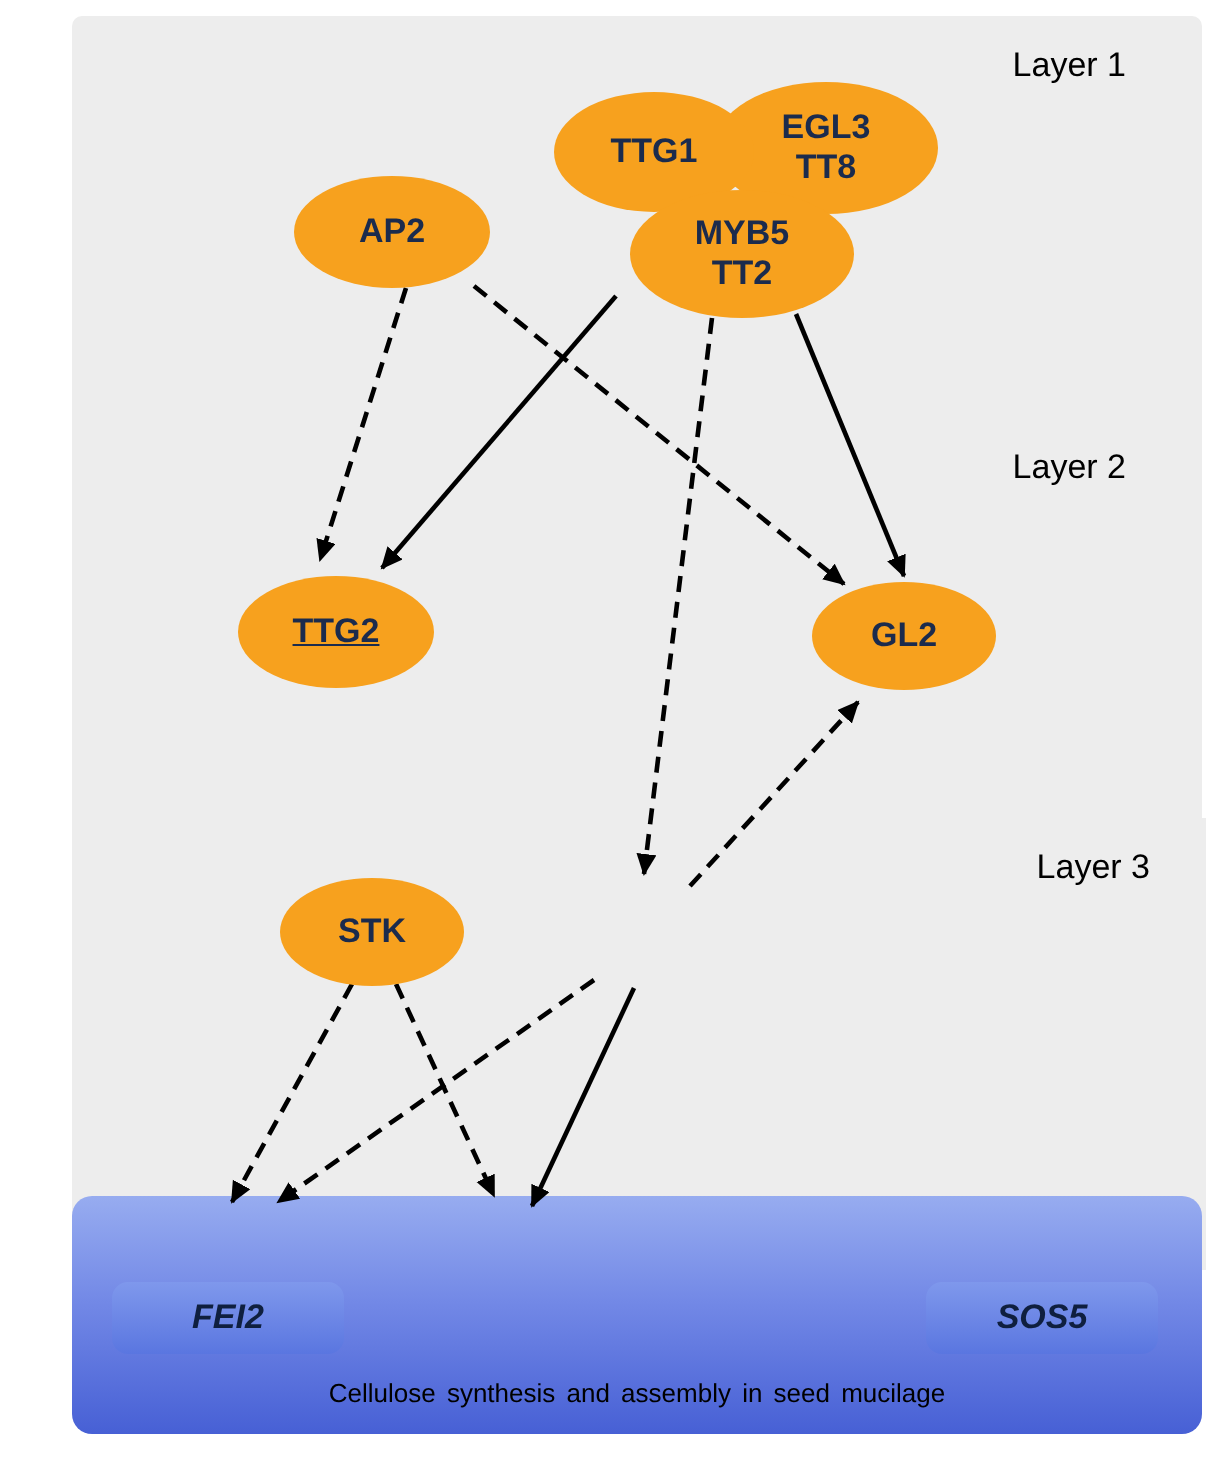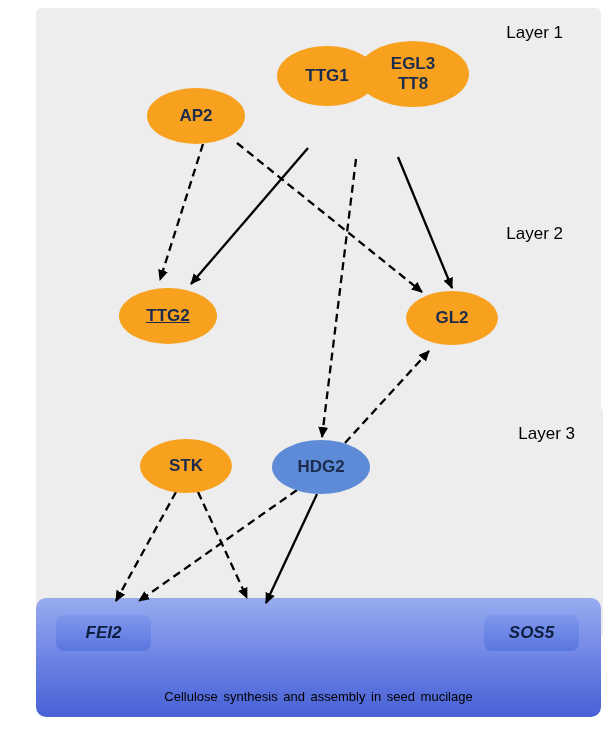--- a/index.html
+++ b/index.html
@@ -34,25 +34,26 @@
   .bottom-band {
     position: absolute; left: 36px; top: 598px; width: 565px; height: 119px;
     border-radius: 10px; z-index: 1;
     background: linear-gradient(180deg, var(--band-blue-top, #97ACF0) 0%, #7288E6 45%, var(--band-blue-bottom, #4760D5) 100%);
   }
   .targets {
     position: absolute; left: 20px; right: 22px; top: 17px;
     display: flex; justify-content: space-between;
   }
   .target-box {
-    width: 95px; height: 36px; border-radius: 8px;
+    width: 116px; height: 36px; border-radius: 8px;
     background: linear-gradient(180deg, #7F98EC, #5A76E0);
     display: flex; align-items: center; justify-content: center;
     font-size: 17px; font-weight: 700; font-style: italic;
     color: var(--target-text, #0F1F3F);
+    margin-top: 26px;
   }
   .caption {
     position: absolute; left: 0; right: 0; bottom: 13px; text-align: center;
     font-size: 13px; color: #000; word-spacing: 2px;
   }
 </style>
 </head>
 <body>
 
 <div class="figure">
@@ -91,19 +92,20 @@
       <line x1="198" y1="492" x2="247" y2="598" class="edge dashed" marker-end="url(#arrowhead)"></line>
       <line x1="297" y1="490" x2="139" y2="601" class="edge dashed" marker-end="url(#arrowhead)"></line>
       <line x1="317" y1="494" x2="266" y2="603" class="edge solid" marker-end="url(#arrowhead)"></line>
     </svg>
 
   <div id="nodes">
       <div class="node orange" style="left: 147px; top: 88px; width: 98px; height: 56px;">AP2</div>
       <div class="node orange" style="left: 357px; top: 41px; width: 112px; height: 66px;">EGL3
 TT8</div>
       <div class="node orange" style="left: 277px; top: 46px; width: 100px; height: 60px;">TTG1</div>
+      <div class="node orange" style="left: 315px; top: 95px; width: 112px; height: 64px;">MYB5
+TT2</div>
       <div class="node orange" style="left: 119px; top: 288px; width: 98px; height: 56px; text-decoration: underline;">TTG2</div>
       <div class="node orange" style="left: 406px; top: 291px; width: 92px; height: 54px;">GL2</div>
       <div class="node orange" style="left: 140px; top: 439px; width: 92px; height: 54px;">STK</div>
-      <div class="node blue" style="left: 272px; top: 440px; width: 98px; height: 54px;">HDG2</div>
     </div>
 
 </div>
 
 </body></html>

